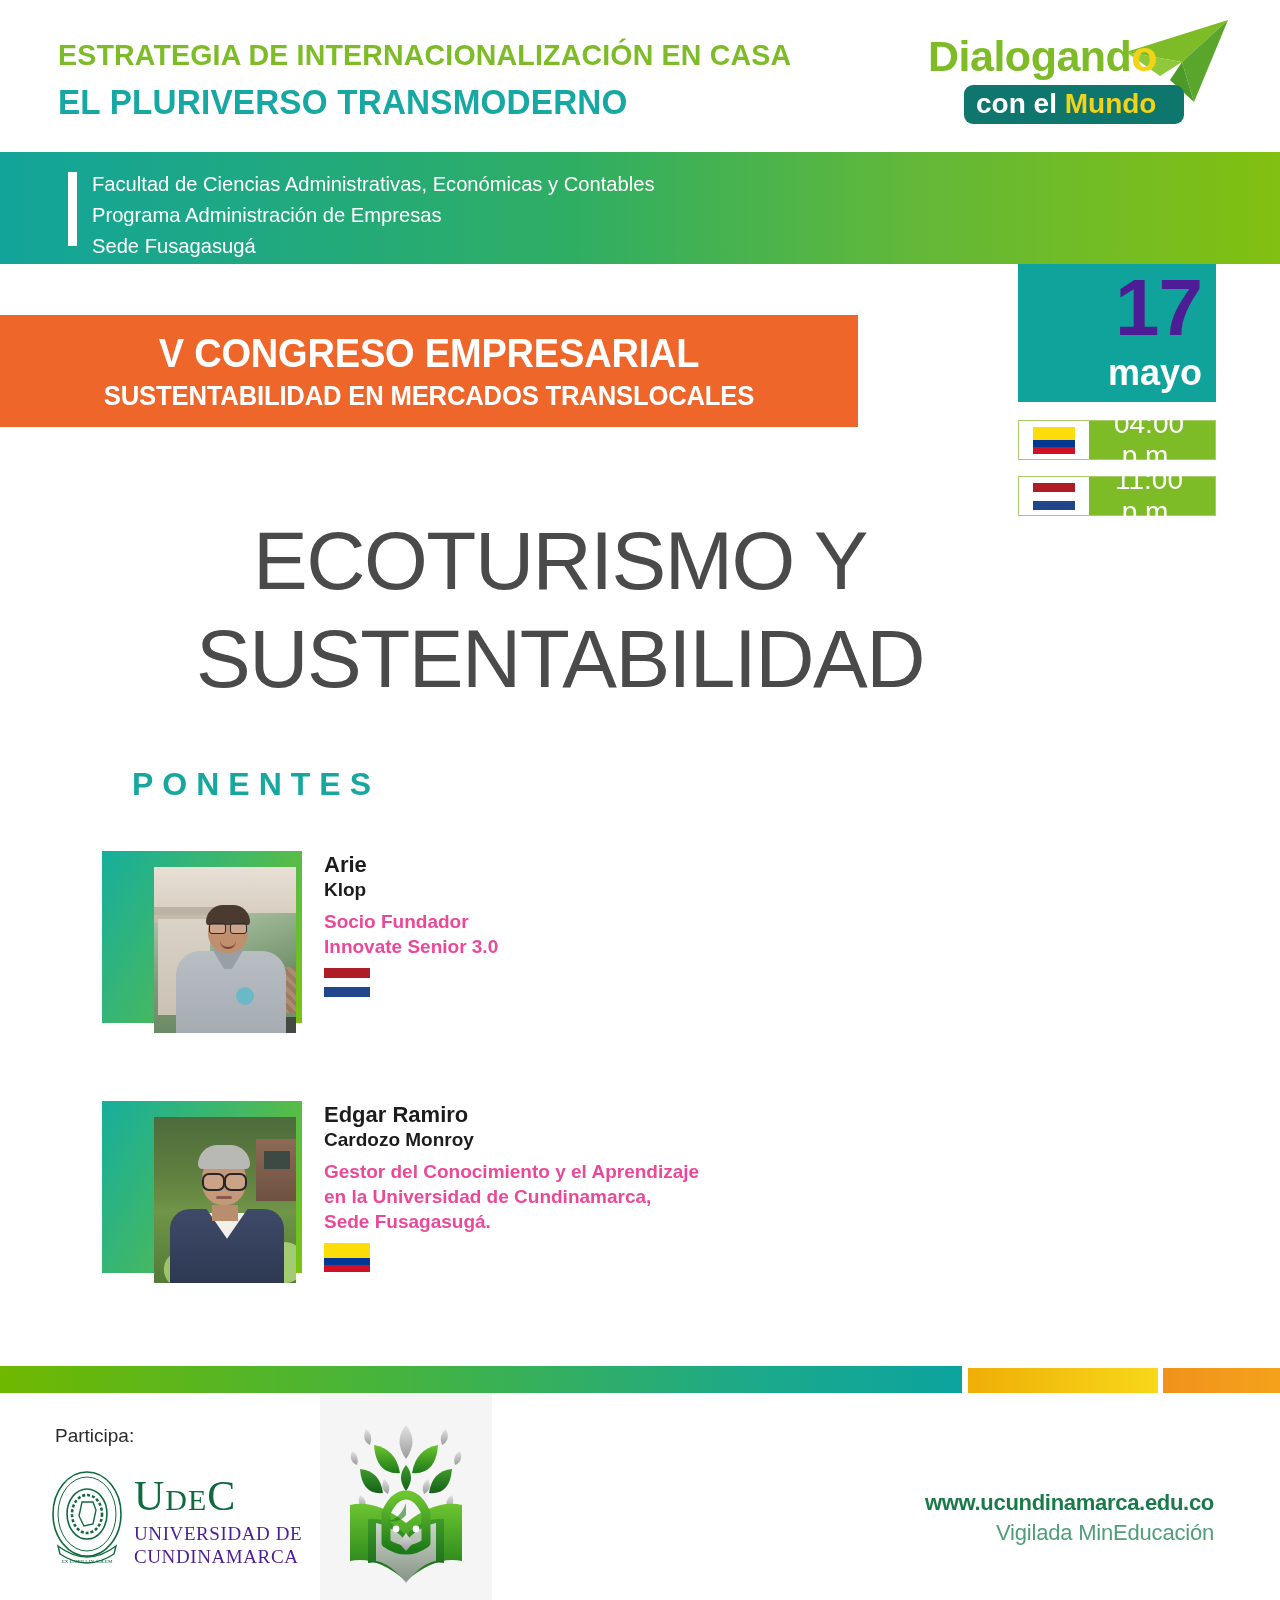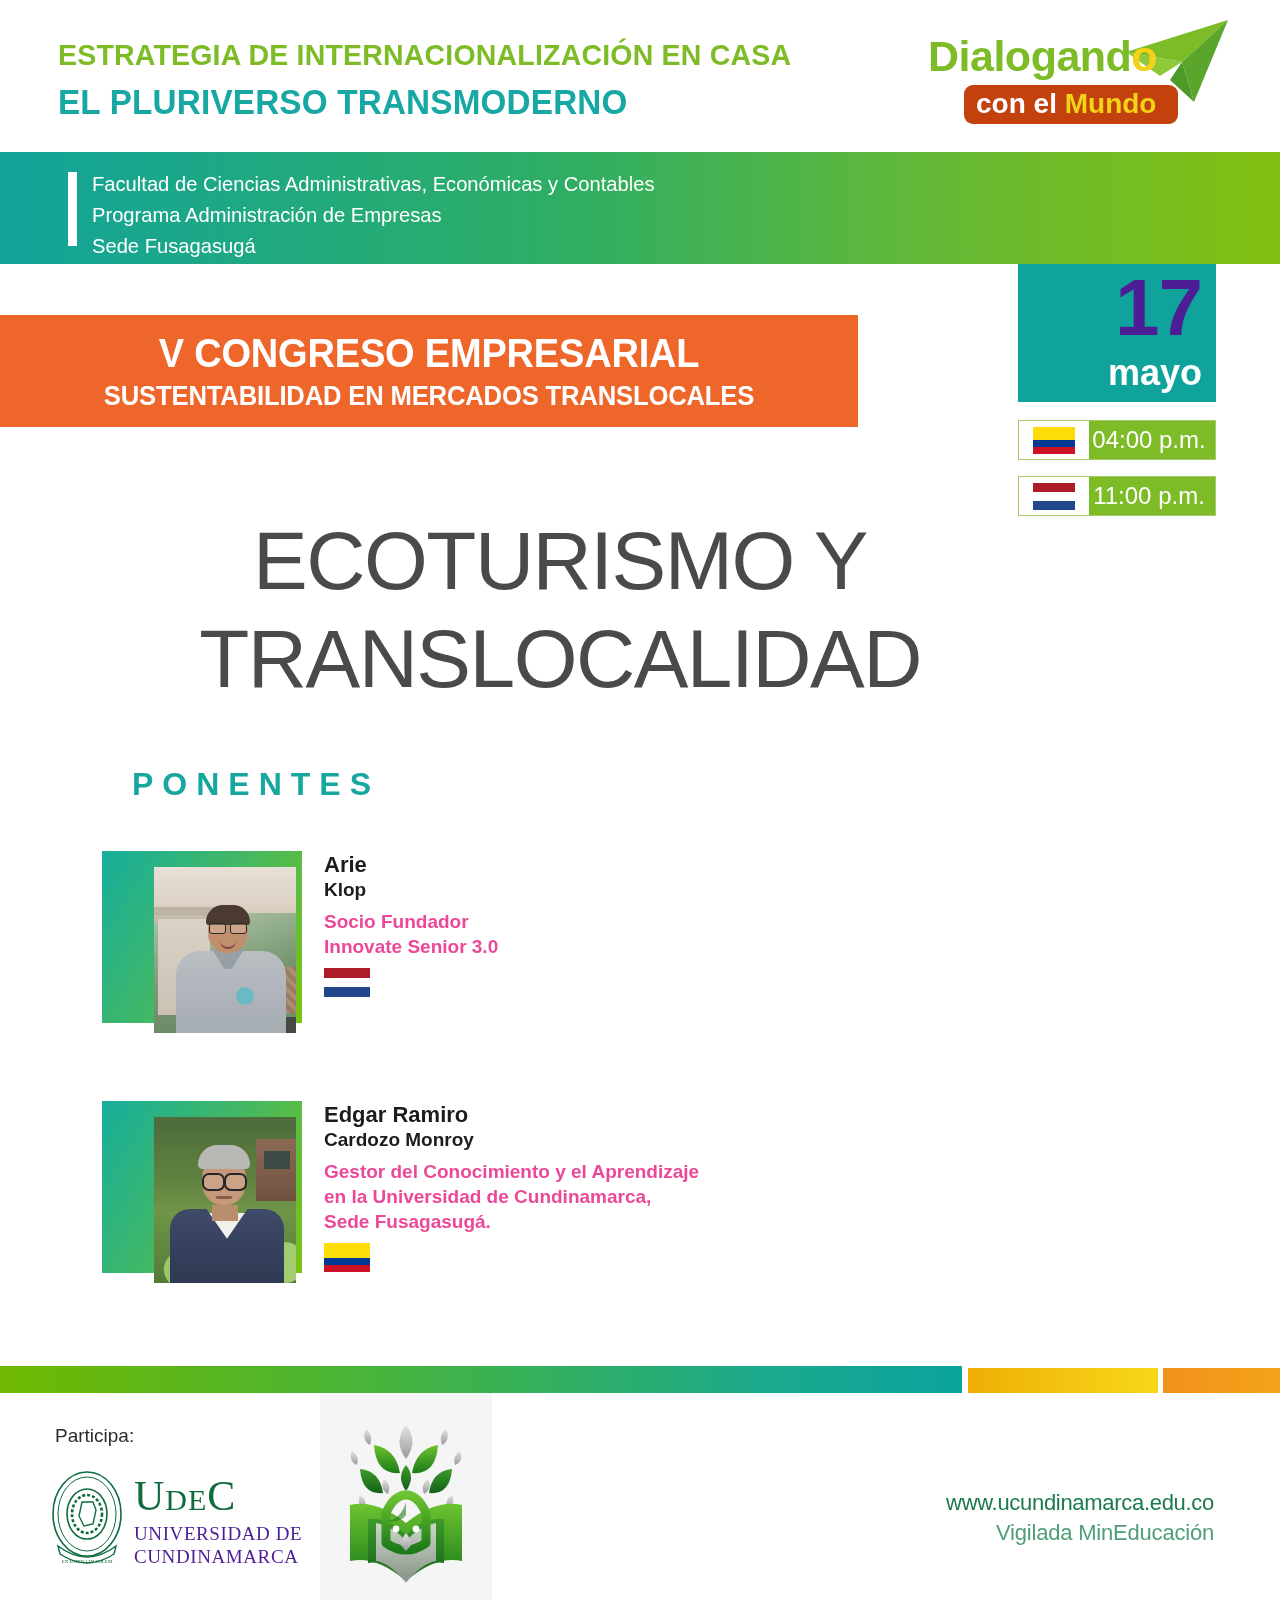--- a/index.html
+++ b/index.html
@@ -57,23 +57,23 @@
     font-size: 43px;
     font-weight: 700;
     color: #7DBB27;
     letter-spacing: -0.5px;
     white-space: nowrap;
   }
   .logo-dialogando .o-yellow { color: #F3D317; }
   .logo-pill {
     position: absolute;
     left: 36px; top: 63px;
-    background: #c2410c;
+    background: #0f766e;
     border-radius: 9px;
-    padding: 3px 22px 4px 12px;
+    padding: 3px 28px 4px 12px;
     font-size: 28px;
     font-weight: 700;
     color: #ffffff;
     white-space: nowrap;
   }
   .logo-pill .mundo { color: #F3D317; }
   .plane {
     position: absolute;
     left: 196px; top: -4px;
     width: 108px; height: 86px;
@@ -156,21 +156,21 @@
   .flag-co .b { height: 6.75px; background: #003893; }
   .flag-co .r { height: 6.75px; background: #CE1126; }
   .flag-nl i { display:block; width:100%; height:9px; }
   .flag-nl .r { background: #AE1C28; }
   .flag-nl .w { background: #ffffff; }
   .flag-nl .b { background: #21468B; }
   .time-label {
     flex: 1;
     text-align: center;
     color: #ffffff;
-    font-size: 24px;
+    font-size: 28px;
     padding-right: 6px;
   }
 
   
   .congress-banner {
     position: absolute;
     left: 0; top: 315px;
     width: 858px; height: 112px;
     background: #EE662A;
   }
@@ -354,21 +354,21 @@
     width: 172px; height: 207px;
     background: #F5F5F5;
   }
   .center-logo { position: absolute; left: 18px; top: 14px; width: 136px; height: 178px; }
 
   .site-url {
     position: absolute;
     right: 66px; top: 1490px;
     text-align: left;
     font-size: 22px;
-    font-weight: 400;
+    font-weight: 700;
     color: #1A7A4A;
     letter-spacing: -0.3px;
   }
   .site-sub {
     position: absolute;
     right: 66px; top: 1520px;
     text-align: right;
     font-size: 22px;
     font-weight: 400;
     color: #4F9E78;
@@ -430,21 +430,21 @@
       <i class="r"></i>
         <i class="w"></i>
         <i class="b"></i>
     </div>
   </div>
   <div class="time-label">11:00 p.m.</div>
 </div>
 
 <div class="main-title">
   <span>ECOTURISMO Y</span>
-  <span>TRANSLOCALIDAD</span>
+  <span>SUSTENTABILIDAD</span>
 </div>
 
 <div class="ponentes">PONENTES</div>
 
 <div class="speaker s1">
   <div class="photo-frame">
     <div class="photo-inner">
       <div class="ph1-sky"></div>
       <div class="ph1-hills"></div>
       <div class="ph1-town"></div>

